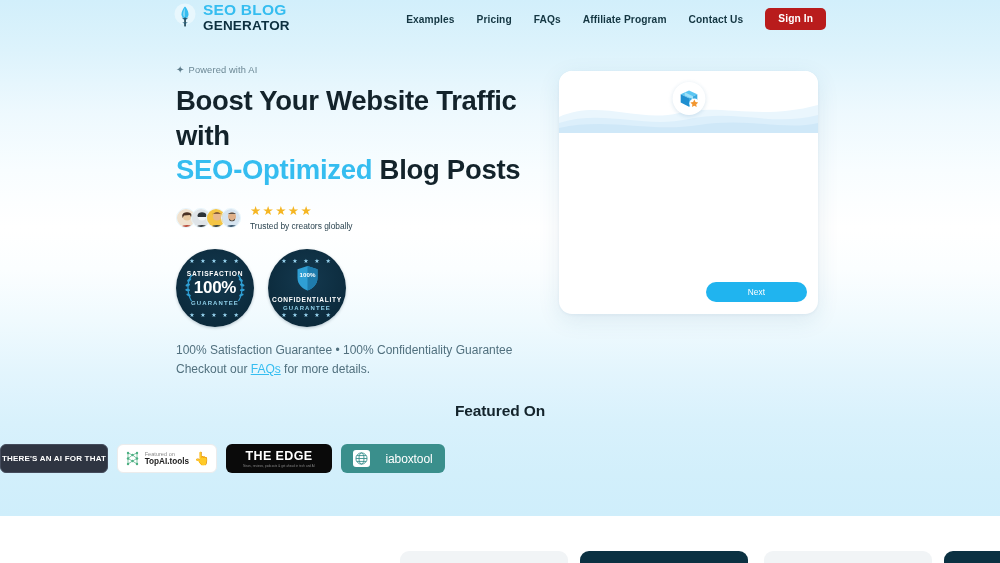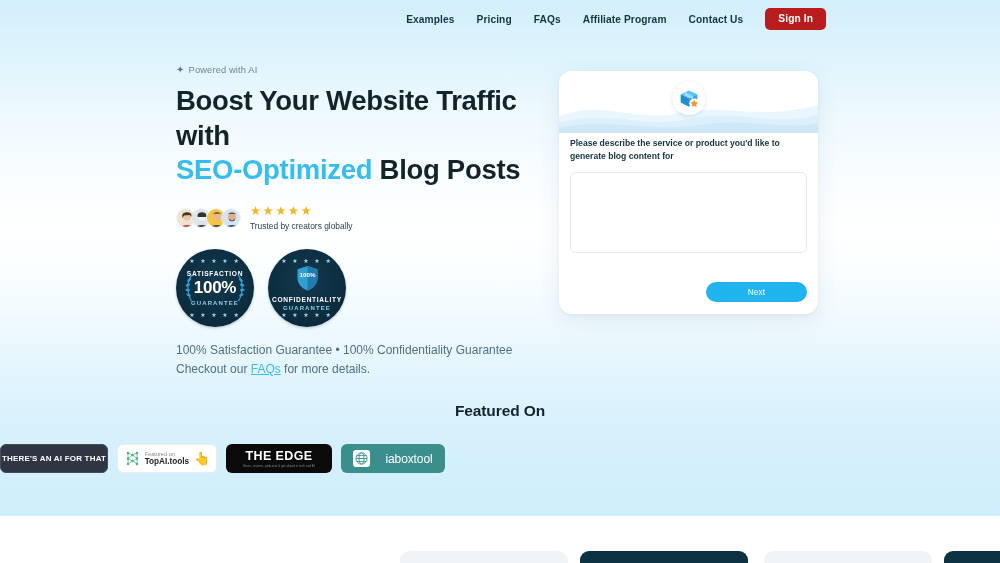--- a/index.html
+++ b/index.html
@@ -358,20 +358,38 @@
   .bcard.dark  { background: #0b3142; }
 </style>
 </head>
 <body>
 
 <div class="page">
   <div class="hero-bg"></div>
   <div class="white-bottom"></div>
 
   <div class="header">
+    <a class="brand" href="#">
+      <span>
+        <svg class="brand-icon" viewBox="0 0 22 28">
+          <ellipse cx="11" cy="11" rx="10.5" ry="10.5" fill="#e8f7fd"></ellipse>
+          <path d="M11 3.5 C11 3.5 7.5 7 7.5 11.2 C7.5 13.6 9.1 15.2 11 15.2 C12.9 15.2 14.5 13.6 14.5 11.2 C14.5 7 11 3.5 11 3.5 Z" fill="#35bdf0"></path>
+          <path d="M11 5 C11 5 9 8 9 11.2 C9 12.9 9.9 13.9 11 13.9 Z" fill="#7fd6f5"></path>
+          <rect x="10.3" y="14.6" width="1.5" height="9" rx="0.7" fill="#0c2f3f"></rect>
+          <path d="M10.9 17.5 L7.6 14.6 L10.9 15.6 Z" fill="#1e5f7d"></path>
+          <path d="M11.2 17.5 L14.5 14.6 L11.2 15.6 Z" fill="#1e5f7d"></path>
+          <path d="M10.9 21.3 L8.2 19 L10.9 19.8 Z" fill="#1e5f7d"></path>
+          <path d="M11.2 21.3 L13.9 19 L11.2 19.8 Z" fill="#1e5f7d"></path>
+        </svg>
+      </span>
+      <span class="brand-text">
+        <span class="brand-line1">SEO BLOG</span>
+        <span class="brand-line2">GENERATOR</span>
+      </span>
+    </a>
 
     <nav class="nav">
       <a href="#">Examples</a>
       <a href="#">Pricing</a>
       <a href="#">FAQs</a>
       <a href="#">Affiliate Program</a>
       <a href="#">Contact Us</a>
       <a href="#" class="signin">Sign In</a>
     </nav>
   </div>
@@ -489,24 +507,20 @@
     </div>
     <div class="card-icon-wrap">
       <svg width="21" height="21" viewBox="0 0 21 21">
         <path d="M2.2 6.2 L10.5 2.4 L18.8 6.2 L10.5 10.2 Z" fill="#5bc6f2"></path>
         <path d="M2.2 6.2 L10.5 10.2 L10.5 18.8 L2.2 14.6 Z" fill="#1f8fd0"></path>
         <path d="M18.8 6.2 L10.5 10.2 L10.5 18.8 L18.8 14.6 Z" fill="#3aa9e0"></path>
         <path d="M6.2 4.3 L14.5 8.2 L14.5 11.2 L6.2 7.4 Z" fill="#9fe0f8"></path>
         <circle cx="15.8" cy="15.5" r="5" fill="#ffffff"></circle>
         <path d="M15.8 11.6 L17 14.1 L19.7 14.5 L17.7 16.4 L18.2 19.1 L15.8 17.8 L13.4 19.1 L13.9 16.4 L11.9 14.5 L14.6 14.1 Z" fill="#f2962f"></path>
       </svg>
-    </div>
-    <div class="card-body">
-      <div class="card-prompt">Please describe the service or product you'd like to generate blog content for</div>
-      <textarea class="card-textarea" placeholder="" style=""></textarea>
     </div>
     <button class="next-btn">Next</button>
   </div>
 
   <div class="featured-title">Featured On</div>
 
   <div class="featured-row">
     <div class="fbadge fb-aiforthat">
       <span class="txt">THERE'S AN AI FOR THAT</span>
     </div>

